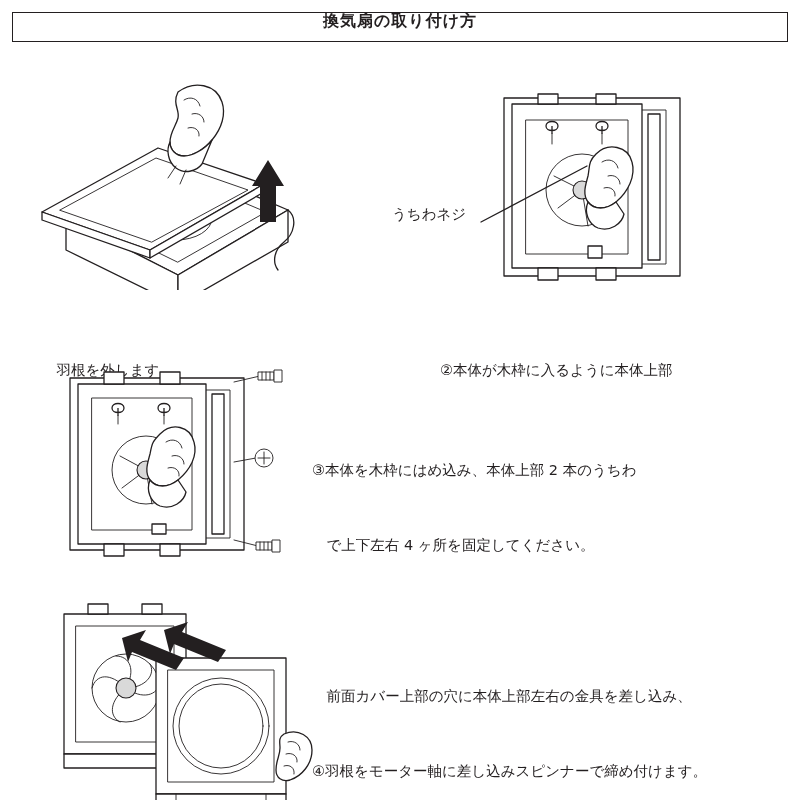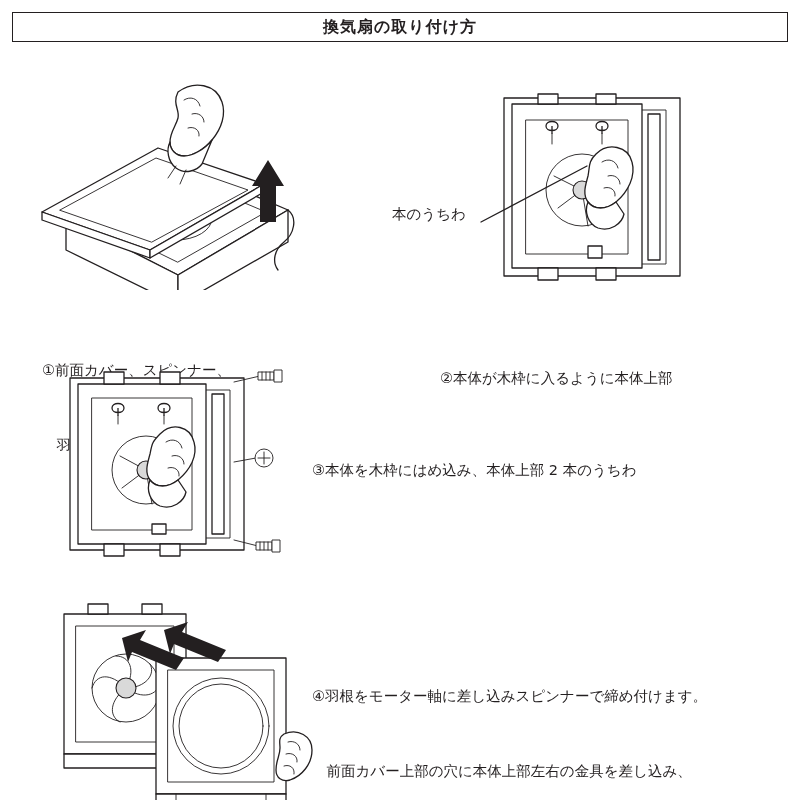--- a/index.html
+++ b/index.html
@@ -22,21 +22,20 @@
     padding: 12px 12px 8px 12px;
   }
   
   .title-bar {
     position: relative;
     width: 776px;
     height: 30px;
     border: 1.5px solid #231f20;
     box-sizing: border-box;
     display: flex;
-    align-items: center;
     justify-content: center;
   }
   .title-text {
     font-size: 16px;
     font-weight: bold;
     letter-spacing: 1px;
     line-height: 1;
   }
   
   .steps {
@@ -130,21 +129,20 @@
             <path class="ln-thin" d="M150 96 L142 108 M160 100 L154 114"></path>
           </g>
 
           <path class="fillk" d="M226 116 L242 90 L258 116 L250 116 L250 152 L234 152 L234 116 Z"></path>
 
           <path class="ln" d="M262 140 C272 148 268 164 258 172 C248 180 246 192 252 200"></path>
         </svg>
       </div>
 
       <div class="caption" style="left:30px; top:252px;">
-        <span class="caption-line">①前面カバー、スピンナー、</span>
         <span class="caption-line">　羽根を外します。</span>
       </div>
 
       <div class="fig" style="left:480px; top:34px;">
         <svg width="200" height="200" viewBox="0 0 200 200">
 
           <path class="fillw" d="M12 8 L188 8 L188 186 L12 186 Z"></path>
           <path class="ln-thin" d="M26 20 L174 20 L174 174 L26 174 Z"></path>
 
           <path class="fillw" d="M22 16 L152 16 L152 180 L22 180 Z" opacity="0"></path>
@@ -172,26 +170,26 @@
             <path class="ln-thin" d="M110 72 C116 68 124 70 126 78"></path>
             <path class="ln-thin" d="M116 86 C122 84 128 88 128 94"></path>
             <path class="ln-thin" d="M112 98 C118 96 124 100 123 106"></path>
             <path class="fillw" d="M96 112 C92 122 96 134 106 138 C118 142 130 134 132 124 L124 112 C114 120 102 120 96 112 Z"></path>
           </g>
 
           <rect class="fillw" x="96" y="156" width="14" height="12"></rect>
         </svg>
       </div>
 
-      <div class="label-free" style="left:380px; top:148px;">本のうちわ</div>
+      <div class="label-free" style="left:380px; top:148px;">うちわネジ</div>
       <svg class="fig" style="left:465px; top:104px;" width="120" height="70" viewBox="0 0 120 70">
         <path class="ln" d="M4 62 L110 6"></path>
       </svg>
 
-      <div class="caption" style="left:428px; top:260px;">
+      <div class="caption" style="left:428px; top:252px;">
         <span class="caption-line">②本体が木枠に入るように本体上部</span>
       </div>
     </div>
 
     <div class="row" style="height:230px;">
 
       <div class="fig" style="left:36px; top:10px;">
         <svg width="250" height="200" viewBox="0 0 250 200">
 
           <path class="fillw" d="M22 12 L196 12 L196 184 L22 184 Z"></path>
@@ -240,20 +238,21 @@
             <path class="fillw-thin" d="M208 176 L224 176 L224 184 L208 184 Z"></path>
             <path class="ln-thin" d="M212 176 L212 184 M216 176 L216 184 M220 176 L220 184"></path>
             <path class="fillw-thin" d="M224 174 L232 174 L232 186 L224 186 Z"></path>
           </g>
           <rect class="fillw" x="104" y="158" width="14" height="10"></rect>
         </svg>
       </div>
 
       <div class="caption" style="left:300px; top:52px;">
         <span class="caption-line">③本体を木枠にはめ込み、本体上部 2 本のうちわ</span>
+        <span class="caption-line">　で上下左右 4 ヶ所を固定してください。</span>
       </div>
     </div>
 
     <div class="row" style="height:230px;">
 
       <div class="fig" style="left:24px; top:10px;">
         <svg width="280" height="215" viewBox="0 0 280 215">
 
           <path class="fillw" d="M28 18 L150 18 L150 158 L28 158 Z"></path>
           <path class="ln-thin" d="M40 30 L138 30 L138 146 L40 146 Z"></path>
@@ -279,20 +278,20 @@
             <path class="ln-thin" d="M250 158 C256 156 262 160 261 166"></path>
             <path class="ln-thin" d="M248 170 C254 168 259 172 258 178"></path>
           </g>
 
           <path class="fillk" d="M86 42 L110 34 L104 44 L148 62 L140 74 L96 56 L92 66 Z"></path>
           <path class="fillk" d="M128 34 L152 26 L146 36 L190 54 L182 66 L138 48 L134 58 Z"></path>
         </svg>
       </div>
 
       <div class="caption" style="left:300px; top:48px;">
+        <span class="caption-line">　前面カバー上部の穴に本体上部左右の金具を差し込み、</span>
         <span class="caption-line">④羽根をモーター軸に差し込みスピンナーで締め付けます。</span>
-        <span class="caption-line">　前面カバー上部の穴に本体上部左右の金具を差し込み、</span>
         
       </div>
     </div>
 
   </div>
 </div>
 
 </body></html>

